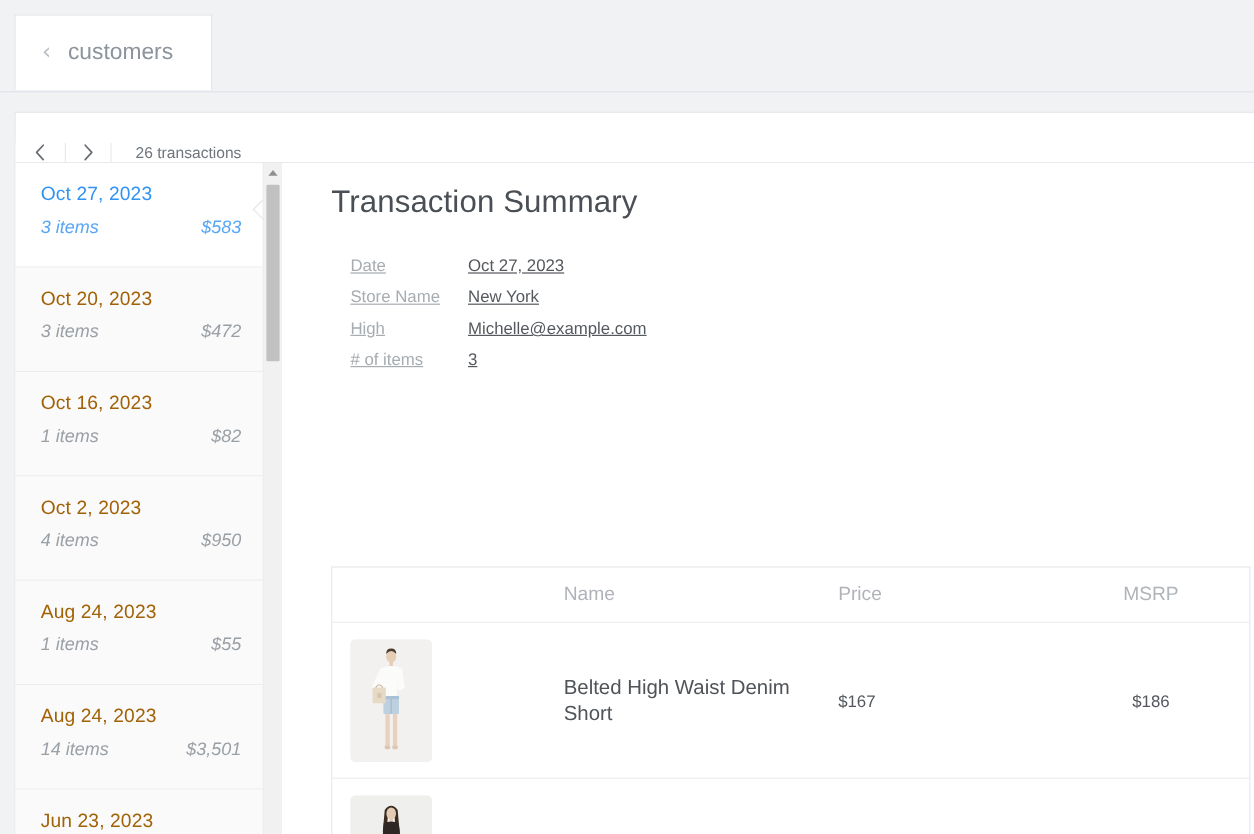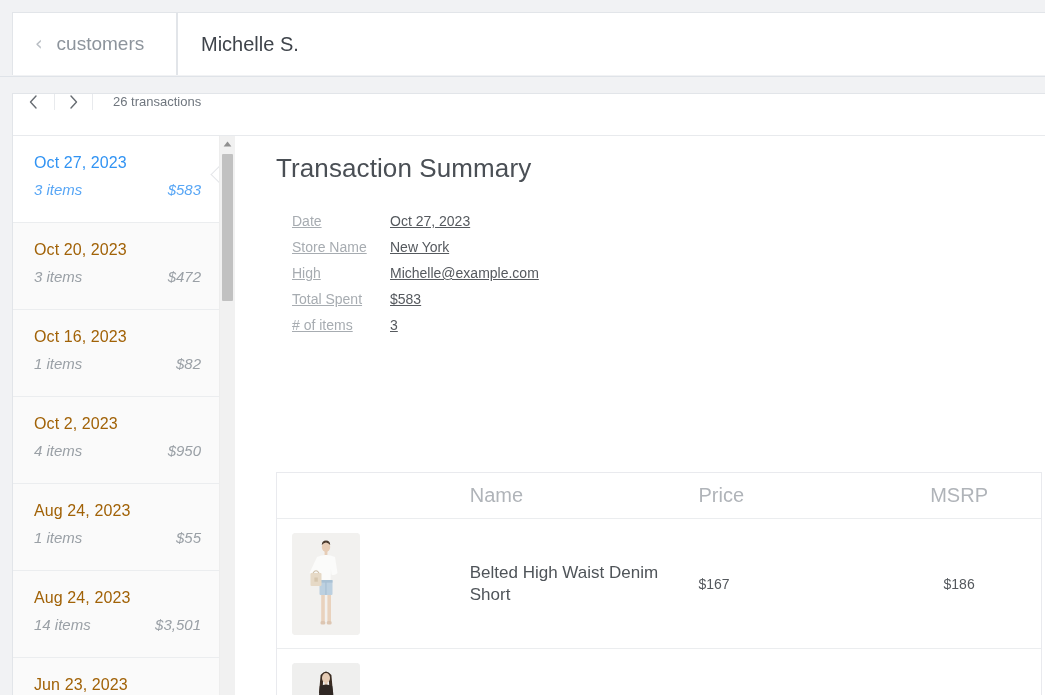--- a/index.html
+++ b/index.html
@@ -75,21 +75,21 @@
     border-bottom: none;
   }
 
   
   .tx-toolbar {
     position: absolute;
     left: 0; top: 0;
     width: 1033px; height: 42px;
     border-bottom: 1px solid #e8eaed;
     display: flex;
-    align-items: flex-start;
+    align-items: flex-end;
   }
   .nav-btn {
     width: 42px;
     border-right: 1px solid #e8eaed;
     display: flex;
     align-items: center;
     justify-content: center;
     background: #ffffff;
     cursor: pointer;
   }
@@ -240,21 +240,21 @@
     border-bottom: 1px solid #ebedef;
   }
   .c-thumb { width: 193px; padding-left: 15px; }
   .c-name  { width: 229px; }
   .c-price { width: 179px; }
   .c-msrp  { width: 164px; text-align: center; }
 
   .p-head .c-name,
   .p-head .c-price,
   .p-head .c-msrp {
-    font-size: 20px;
+    font-size: 16px;
     color: #b0b4b9;
   }
   .p-row .c-name {
     font-size: 17px;
     color: #4f5459;
     line-height: 22px;
     padding-right: 24px;
   }
   .p-row .c-price,
   .p-row .c-msrp {
@@ -271,23 +271,20 @@
   }
   .thumb svg { display: block; }
 </style>
 </head>
 <body>
 
 <div class="breadcrumb-bar">
   <div class="crumb-tab crumb-parent">
     <span class="crumb-chevron">‹</span>
     <span class="crumb-parent-label">customers</span>
-  </div>
-  <div class="crumb-tab crumb-current">
-    <span class="crumb-current-label">Michelle S.</span>
   </div>
 </div>
 
 <div class="tx-panel">
 
   <div class="tx-toolbar">
     <div class="nav-btn">
       <svg width="11" height="16" viewBox="0 0 11 16">
         <polyline points="8,2 2.5,8 8,14" fill="none" stroke="#676c72" stroke-width="1.4" stroke-linecap="round" stroke-linejoin="round"></polyline>
       </svg>
@@ -382,24 +379,20 @@
       </tr>
       <tr>
         <td class="lbl">Store Name</td>
         <td class="val">New York</td>
       </tr>
       <tr>
         <td class="lbl">High</td>
         <td class="val">Michelle@example.com</td>
       </tr>
       <tr>
-        <td class="lbl">Total Spent</td>
-        <td class="val">$583</td>
-      </tr>
-      <tr>
         <td class="lbl"># of items</td>
         <td class="val">3</td>
       </tr>
     </tbody>
       </table>
 
     <div class="products">
 
       <div class="p-head">
         <div class="c-thumb"></div>

